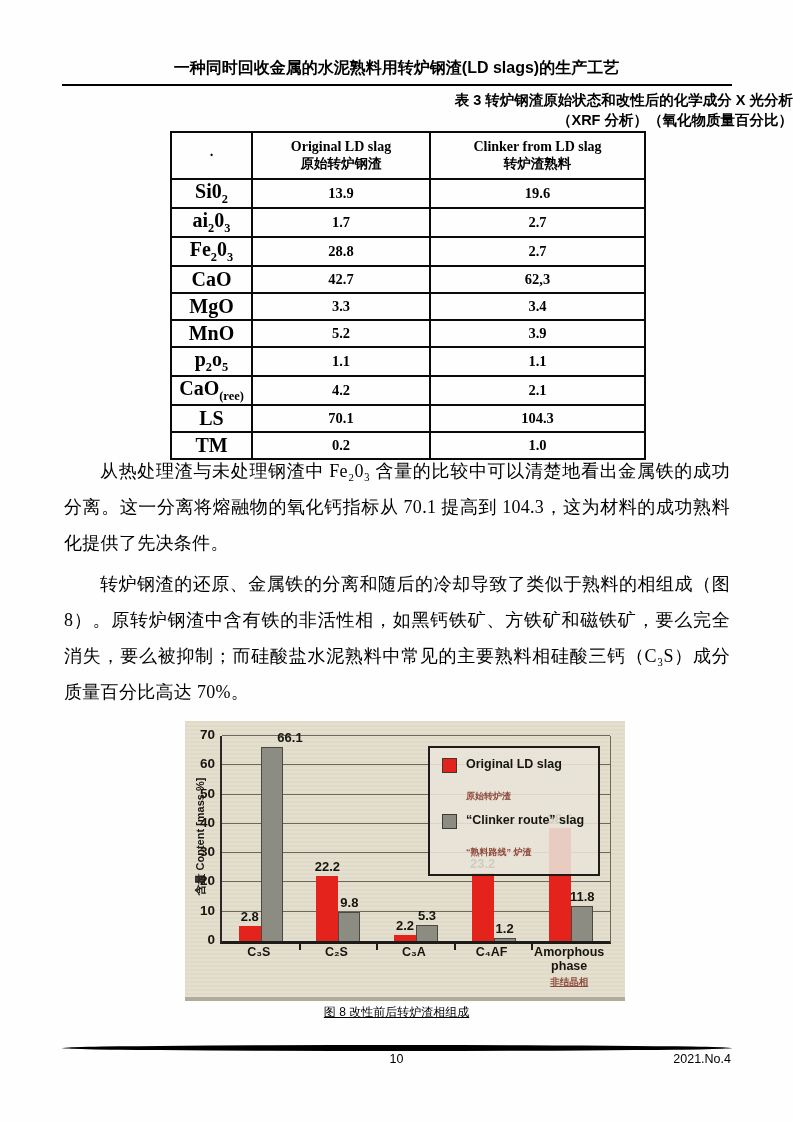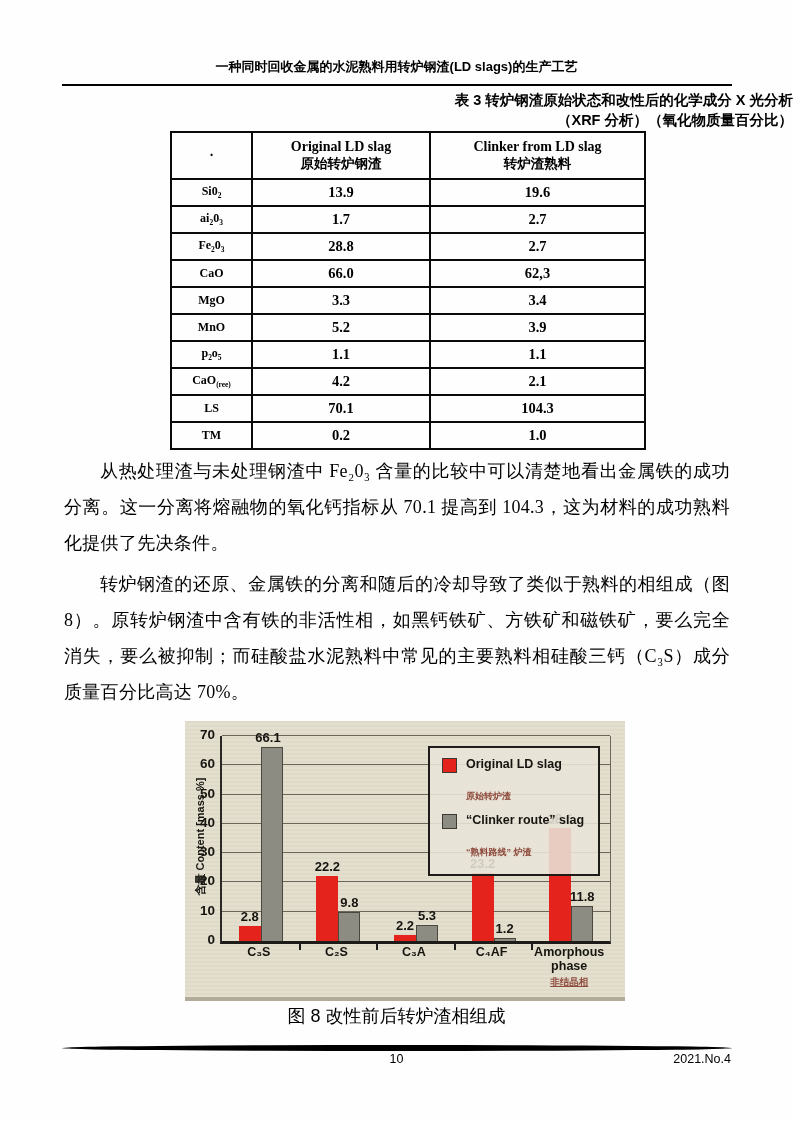--- a/index.html
+++ b/index.html
@@ -1,40 +1,40 @@
 <!DOCTYPE html>
 <html><head>
 <meta charset="utf-8">
 <style>
   html,body{margin:0;padding:0;background:#9a9a9a;}
   .page{width:793px;height:1122px;background:#fefefe;position:relative;margin:0 auto;
         font-family:"Liberation Serif","DejaVu Serif",serif;color:#000;overflow:hidden;}
 
   
   .header-title{position:absolute;top:58px;left:0;width:100%;text-align:center;
-    font-size:13px;font-weight:600;font-family:"Liberation Sans","DejaVu Sans",sans-serif;}
+    font-size:16px;font-weight:600;font-family:"Liberation Sans","DejaVu Sans",sans-serif;}
   .header-rule{position:absolute;top:84px;left:62px;width:670px;height:2px;background:#000;}
 
   
   .tbl-title{position:absolute;left:0;width:100%;text-align:right;font-weight:bold;
     font-family:"Liberation Sans","DejaVu Sans",sans-serif;font-size:14.5px;}
   .tbl-title.l1{top:91px;}
   .tbl-title.l2{top:111px;}
 
   
   table.xrf{position:absolute;top:131px;left:170px;border-collapse:collapse;}
   .xrf td{border:2px solid #0a0a0a;text-align:center;vertical-align:middle;padding:0 2px;
     font-weight:bold;}
   .xrf .corner-cell{width:75px;font-size:14px;}
   .xrf .hdr-cell{height:45px;}
   .xrf .c1{width:172px;}
   .xrf .c2{width:209px;}
   .hdr-en{font-size:14px;line-height:1.25;}
   .hdr-zh{font-size:13.5px;font-family:"Liberation Sans","DejaVu Sans",sans-serif;line-height:1.3;}
-  .xrf .label-cell{font-size:12px;height:25px;}
+  .xrf .label-cell{font-size:20px;height:25px;}
   .xrf .val-cell{font-size:14.5px;}
   .xrf sub{font-size:0.62em;}
 
   
   .body-text{position:absolute;top:453px;left:64px;width:666px;font-size:18px;
     line-height:36px;text-align:justify;letter-spacing:0.3px;}
   .body-text p{margin:0 0 5px 0;text-indent:2em;}
 
   
   .chart{position:absolute;top:721px;left:185px;width:440px;height:276px;background:#e3decd;
@@ -57,21 +57,21 @@
     font:bold 11px "Liberation Sans","DejaVu Sans",sans-serif;color:#15140f;}
   .legend{position:absolute;left:243px;top:25px;width:172px;border:2px solid #1d1c18;
     padding:9px 8px 5px 4px;background:rgba(233,228,216,0.88);box-sizing:border-box;}
   .leg-row{display:flex;align-items:flex-start;margin-bottom:10px;}
   .swatch{width:13px;height:13px;border:1px solid #3c3a32;margin:1px 9px 0 8px;flex:0 0 auto;}
   .leg-en{font:bold 12.5px "Liberation Sans","DejaVu Sans",sans-serif;color:#15140f;}
   .leg-zh{font:bold 9px "Liberation Sans","DejaVu Sans",sans-serif;color:#8d4a3c;margin-top:19px;}
 
   
   .fig-caption{position:absolute;top:1004px;left:0;width:100%;text-align:center;
-    font-family:"Liberation Sans","DejaVu Sans",sans-serif;font-size:18px;font-weight:500;}
+    font-family:"Liberation Sans","DejaVu Sans",sans-serif;font-size:12px;font-weight:500;text-decoration:underline;}
   .footer-rule{position:absolute;top:1045px;left:62px;width:670px;height:6px;background:#000;
     clip-path:ellipse(50% 50% at 50% 50%);}
   .footer-page{position:absolute;top:1052px;left:0;width:100%;text-align:center;
     font-family:"Liberation Sans","DejaVu Sans",sans-serif;font-size:12.5px;}
   .footer-issue{position:absolute;top:1052px;right:62px;
     font-family:"Liberation Sans","DejaVu Sans",sans-serif;font-size:12.5px;}
 </style>
 </head>
 <body>
 
@@ -106,21 +106,21 @@
           <td class="val-cell">1.7</td>
           <td class="val-cell">2.7</td>
         </tr>
         <tr>
           <td class="label-cell"><span>Fe</span><sub>2</sub><span>0</span><sub>3</sub></td>
           <td class="val-cell">28.8</td>
           <td class="val-cell">2.7</td>
         </tr>
         <tr>
           <td class="label-cell"><span>CaO</span></td>
-          <td class="val-cell">66.0</td>
+          <td class="val-cell">42.7</td>
           <td class="val-cell">62,3</td>
         </tr>
         <tr>
           <td class="label-cell"><span>MgO</span></td>
           <td class="val-cell">3.3</td>
           <td class="val-cell">3.4</td>
         </tr>
         <tr>
           <td class="label-cell"><span>MnO</span></td>
           <td class="val-cell">5.2</td>
@@ -170,21 +170,21 @@
         <div class="gridline" style="bottom: 29.2857px;"></div>
         <div class="gridline" style="bottom: 58.5714px;"></div>
         <div class="gridline" style="bottom: 87.8571px;"></div>
         <div class="gridline" style="bottom: 117.143px;"></div>
         <div class="gridline" style="bottom: 146.429px;"></div>
         <div class="gridline" style="bottom: 175.714px;"></div>
         <div class="gridline" style="bottom: 205px;"></div>
         <div class="bar bar-red" style="left: 16.8px; width: 22px; height: 14.9357px; background: rgb(228, 35, 28);"></div>
         <div class="val-label" style="left: 7.8px; bottom: 16.9357px;">2.8</div>
         <div class="bar bar-gray" style="left: 38.8px; width: 22px; height: 193.579px; background: rgb(141, 140, 131);"></div>
-        <div class="val-label" style="left: 26px; bottom: 195.579px; text-align: center;">66.1</div>
+        <div class="val-label" style="left: 48px; bottom: 195.579px; text-align: center;">66.1</div>
         <div class="bar bar-red" style="left: 94.4px; width: 22px; height: 65.0143px; background: rgb(228, 35, 28);"></div>
         <div class="val-label" style="left: 85.4px; bottom: 67.0143px;">22.2</div>
         <div class="bar bar-gray" style="left: 116.4px; width: 22px; height: 28.7px; background: rgb(141, 140, 131);"></div>
         <div class="val-label" style="left: 107.4px; bottom: 30.7px;">9.8</div>
         <div class="xtick" style="left: 76.6px;"></div>
         <div class="bar bar-red" style="left: 172px; width: 22px; height: 6.44286px; background: rgb(228, 35, 28);"></div>
         <div class="val-label" style="left: 163px; bottom: 8.44286px;">2.2</div>
         <div class="bar bar-gray" style="left: 194px; width: 22px; height: 15.5214px; background: rgb(141, 140, 131);"></div>
         <div class="val-label" style="left: 185px; bottom: 17.5214px;">5.3</div>
         <div class="xtick" style="left: 154.2px;"></div>

